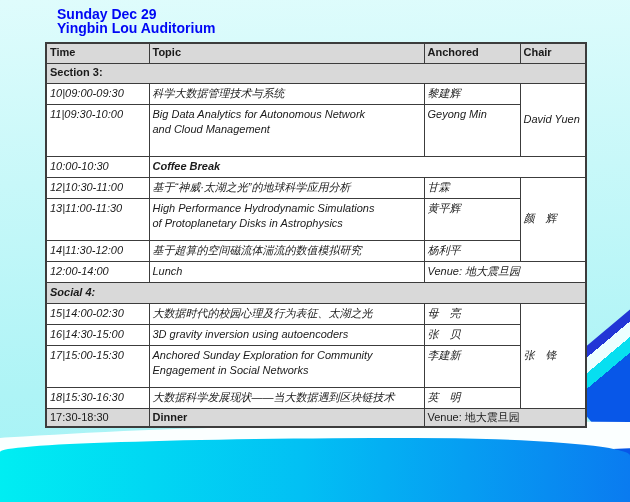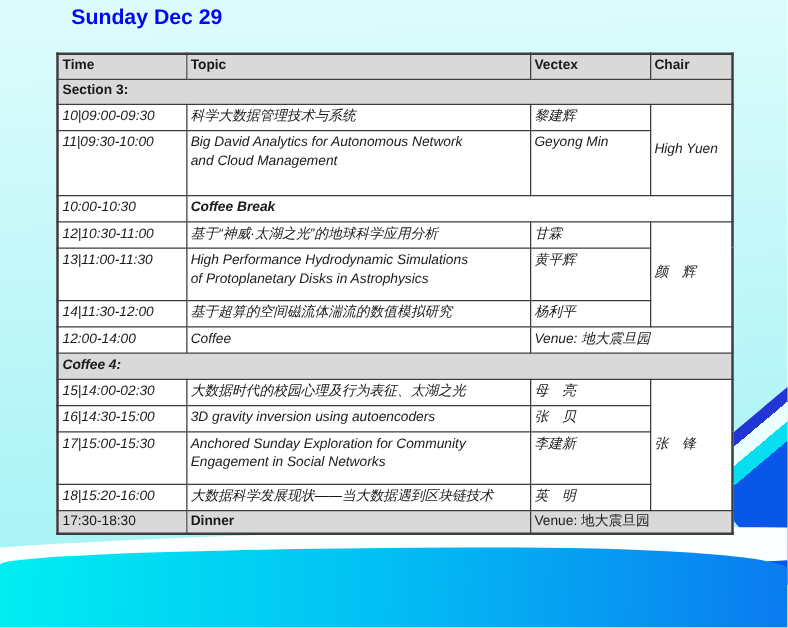--- a/index.html
+++ b/index.html
@@ -26,21 +26,21 @@
     position:absolute; top:424px; left:-90px; width:880px; height:34px;
     background:#fbffff; border-radius:50%; transform:rotate(-1.2deg);
   }
   .bottom-band {
     position:absolute; top:438px; left:0; width:630px; height:64px;
     background:linear-gradient(92deg,#00eef2 0%,#02c0f4 48%,#0a7bf0 100%);
     border-top-left-radius:420px 14px; border-top-right-radius:220px 18px;
   }
   .title {
     position:absolute; left:57px; top:7px;
-    font-size:17px; font-weight:bold; color:#0007f5; line-height:14px;
+    font-size:14px; font-weight:bold; color:#0007f5; line-height:14px;
   }
   table.schedule {
     position:absolute; left:45px; top:42px; width:540px;
     border-collapse:collapse; table-layout:fixed;
     background:#ffffff;
     font-size:11px; color:#1a1a1a;
   }
   table.schedule, table.schedule td, table.schedule th {
     border:1px solid #3c3c3c;
   }
@@ -56,53 +56,54 @@
 </head>
 <body>
 
 <div class="stage">
   <div class="diag"></div>
   <div class="white-curve"></div>
   <div class="bottom-band"></div>
 
   <div class="title">
     <div>Sunday Dec 29</div>
+    <div>Yingbin Lou Auditorium</div>
   </div>
 
   <table class="schedule">
     <colgroup>
       <col style="width:103px">
         <col style="width:275px">
         <col style="width:96px">
         <col style="width:66px">
     </colgroup>
 
     <tbody>
         <tr class="h20">
       <th class="gray">Time</th>
       <th class="gray">Topic</th>
-      <th class="gray">Vectex</th>
+      <th class="gray">Anchored</th>
       <th class="gray">Chair</th>
     </tr>
 
     <tr class="h20">
       <td class="gray bold" colspan="4">Section 3:</td>
     </tr>
 
     <tr class="h21">
       <td>10|09:00-09:30</td>
       <td>科学大数据管理技术与系统</td>
       <td>黎建辉</td>
-      <td rowspan="2">High Yuen</td>
+      <td rowspan="2">David Yuen</td>
     </tr>
 
     <tr class="h52 vtop">
       <td>11|09:30-10:00</td>
       <td>
-        <div>Big David Analytics for Autonomous Network</div>
+        <div>Big Data Analytics for Autonomous Network</div>
         <div>and Cloud Management</div>
       </td>
       <td>Geyong Min</td>
     </tr>
 
     <tr class="h21">
       <td>10:00-10:30</td>
       <td class="bold" colspan="3">Coffee Break</td>
     </tr>
 
@@ -123,26 +124,26 @@
     </tr>
 
     <tr class="h21">
       <td>14|11:30-12:00</td>
       <td>基于超算的空间磁流体湍流的数值模拟研究</td>
       <td>杨利平</td>
     </tr>
 
     <tr class="h21">
       <td>12:00-14:00</td>
-      <td>Coffee</td>
+      <td>Lunch</td>
       <td colspan="2">Venue: 地大震旦园</td>
     </tr>
 
     <tr class="h21">
-      <td class="gray bold" colspan="4">Coffee 4:</td>
+      <td class="gray bold" colspan="4">Social 4:</td>
     </tr>
 
     <tr class="h21">
       <td>15|14:00-02:30</td>
       <td>大数据时代的校园心理及行为表征、太湖之光</td>
       <td>母　亮</td>
       <td rowspan="4">张　锋</td>
     </tr>
 
     <tr class="h21">
@@ -154,21 +155,21 @@
     <tr class="h42 vtop">
       <td>17|15:00-15:30</td>
       <td>
         <div>Anchored Sunday Exploration for Community</div>
         <div>Engagement in Social Networks</div>
       </td>
       <td>李建新</td>
     </tr>
 
     <tr class="h21">
-      <td>18|15:20-16:00</td>
+      <td>18|15:30-16:30</td>
       <td>大数据科学发展现状——当大数据遇到区块链技术</td>
       <td>英　明</td>
     </tr>
 
     <tr class="h22">
       <td class="gray">17:30-18:30</td>
       <td class="gray bold">Dinner</td>
       <td class="gray" colspan="2">Venue: 地大震旦园</td>
     </tr>
   </tbody>

